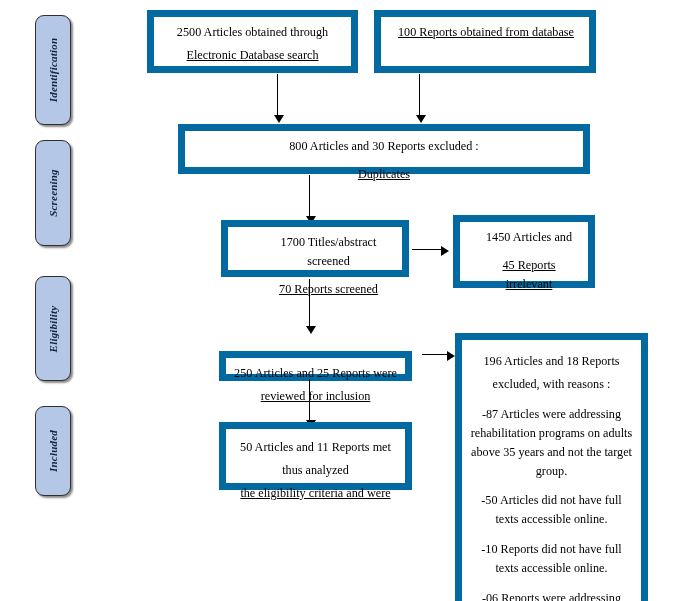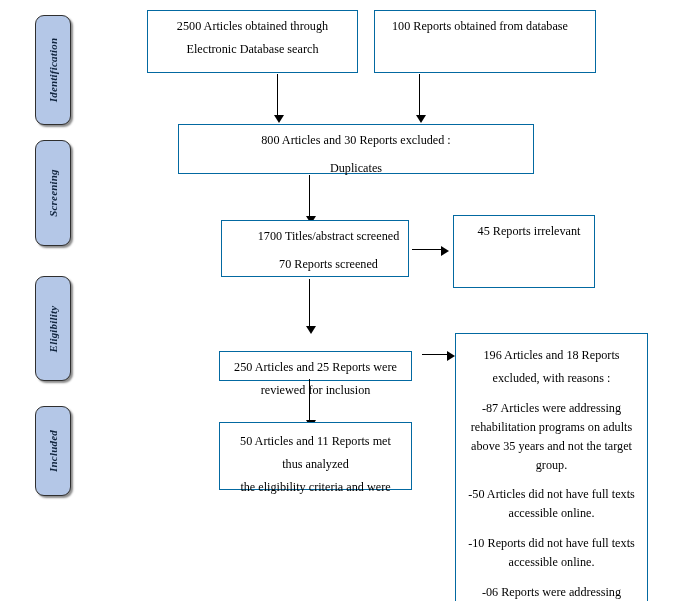--- a/index.html
+++ b/index.html
@@ -44,35 +44,35 @@
     font-weight: bold;
     font-size: 11px;
     letter-spacing: 0.2px;
     color: #10243e;
   }
 
   
   .fbox {
     position: absolute;
     box-sizing: border-box;
-    border: 1px solid #0369a1;
+    border: 7px solid #0369a1;
     background: #ffffff;
     font-size: 12.2px;
     line-height: 1.55;
   }
   .fbox .inner {
     padding: 6px 8px 4px 8px;
   }
   .fbox.center .inner { text-align: center; }
   .fbox.left   .inner { text-align: left; }
 
   .fbox p {
     margin: 0 0 4px 0;
   }
-  .fbox p:last-child { margin-bottom: 0; }
+  .fbox p:last-child { margin-bottom: 0; text-decoration: underline; }
 
   .spaced p { margin-bottom: 9px; }
 
   
   .arrow-v {
     position: absolute;
     width: 0;
     border-left: 1.6px solid #000;
   }
   .arrow-v::after {
@@ -133,40 +133,41 @@
 
   <div class="fbox left spaced" style="left:374px; top:10px; width:222px; height:63px;padding-left:9px;">
     <div class="inner">
       <p>100 Reports obtained from database</p>
     </div>
   </div>
 
   <div class="arrow-v" style="left:277px; top:74px; height:42px;"></div>
   <div class="arrow-v" style="left:419px; top:74px; height:42px;"></div>
 
-  <div class="fbox center spaced" style="left:178px; top:124px; width:356px; height:50px;">
+  <div class="fbox center spaced" style="left:178px; top:124px; width:412px; height:50px;">
     <div class="inner">
       <p>800 Articles and 30 Reports excluded :</p>
       <p>Duplicates</p>
     </div>
   </div>
 
   <div class="arrow-v" style="left:309px; top:175px; height:42px;"></div>
 
   <div class="fbox center spaced" style="left:221px; top:220px; width:188px; height:57px;padding-left:27px;">
     <div class="inner">
       <p>1700 Titles/abstract screened</p>
       <p>70 Reports screened</p>
     </div>
   </div>
 
   <div class="arrow-h" style="left:412px; top:249px; width:30px;"></div>
 
   <div class="fbox center spaced" style="left:453px; top:215px; width:142px; height:73px;">
     <div class="inner" style="padding-left:18px;">
+      <p>1450 Articles  and</p>
       <p>45 Reports irrelevant</p>
     </div>
   </div>
 
   <div class="arrow-v" style="left:309px; top:279px; height:48px;"></div>
 
   <div class="fbox center" style="left:219px; top:351px; width:193px; height:30px;">
     <div class="inner">
       <p>250 Articles and 25 Reports were</p>
       <p>reviewed for inclusion</p>

